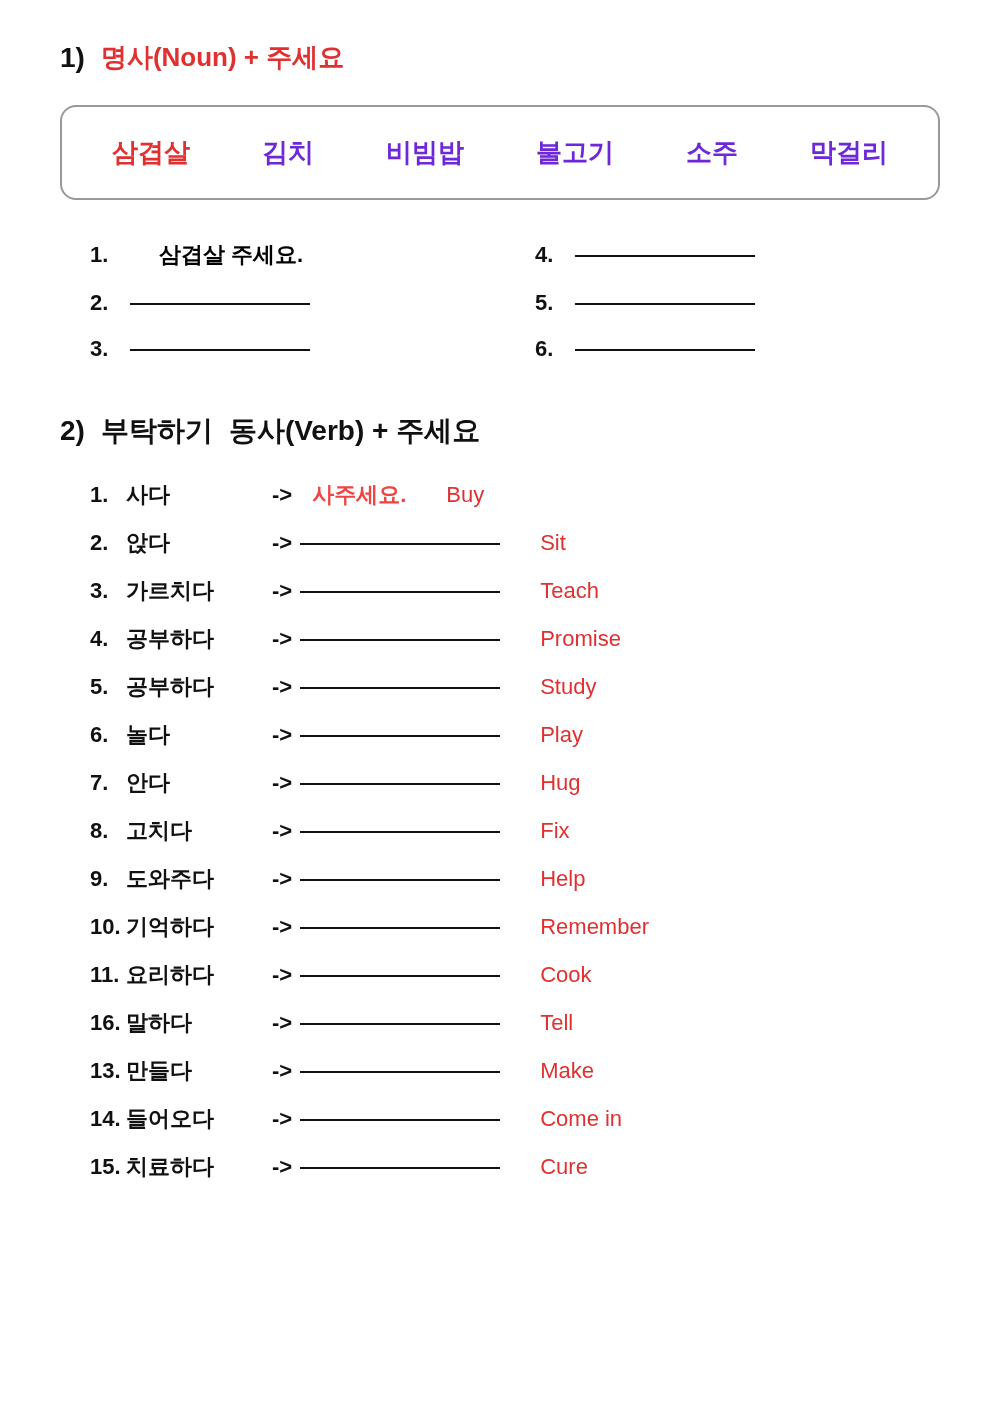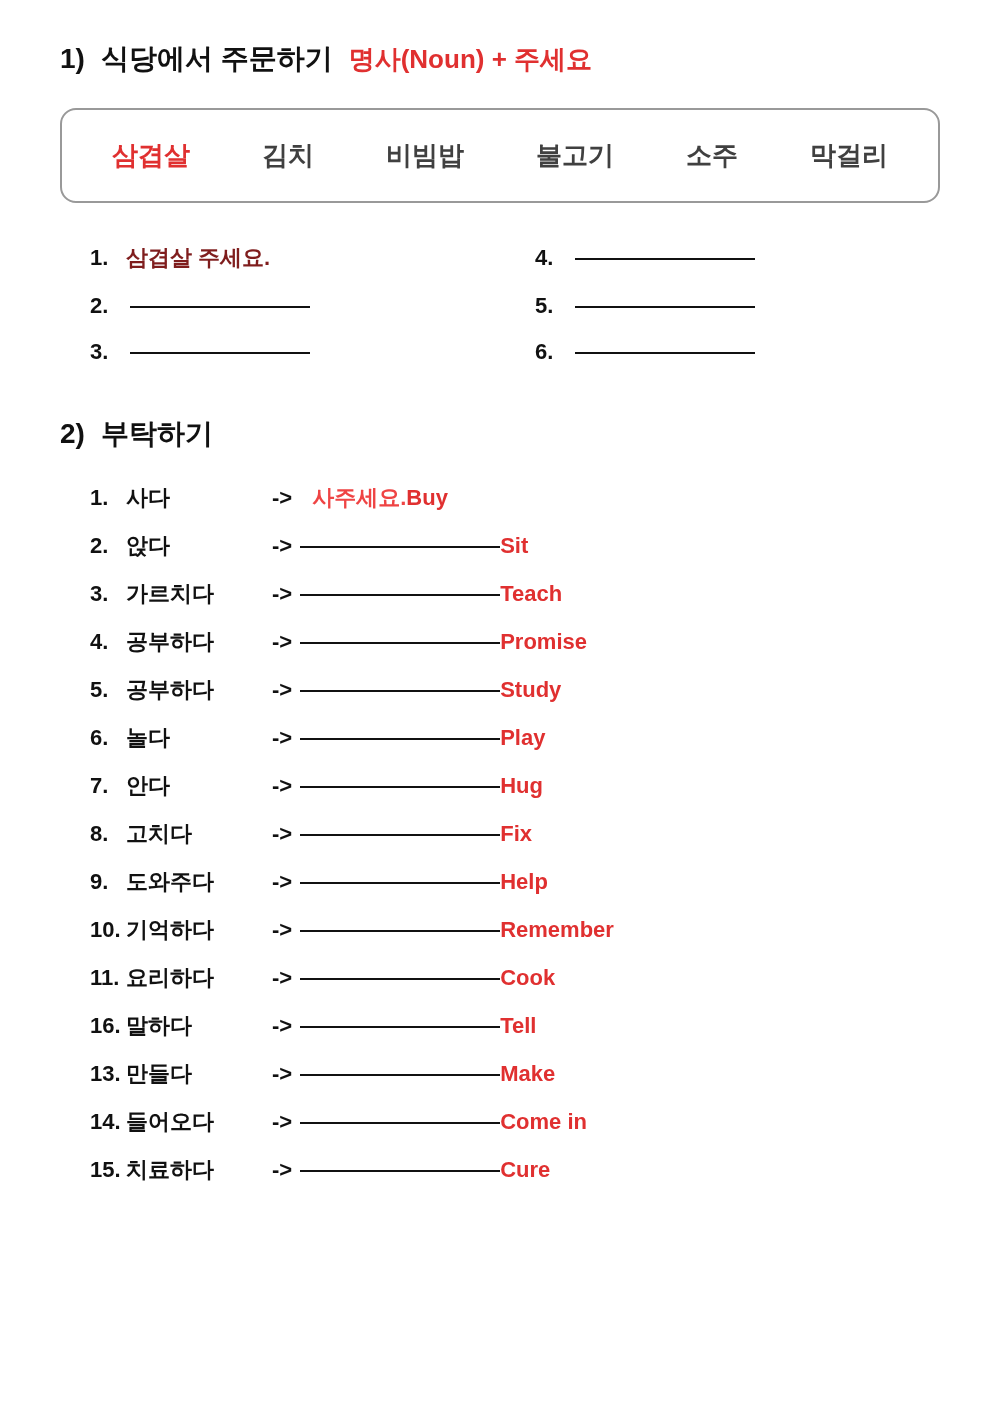--- a/index.html
+++ b/index.html
@@ -39,21 +39,21 @@
       margin-bottom: 40px;
       display: flex;
       justify-content: center;
       align-items: center;
       gap: 72px;
     }
 
     .vocab-item {
       font-size: 26px;
       font-weight: 800;
-      color: #404040;
+      color: #6d28d9;
     }
 
     .vocab-item.highlight {
       color: #e03030;
     }
 
     .exercises-grid {
       display: grid;
       grid-template-columns: 1fr 1fr;
       gap: 20px 40px;
@@ -72,21 +72,22 @@
     .exercise-item .item-number {
       font-weight: 900;
       min-width: 28px;
     }
 
     .exercise-item .item-text {
       color: #111;
     }
 
     .exercise-item .item-text.red {
-      color: #7f1d1d;
+      color: #000000;
+      margin-left: 33px;
     }
 
     .underline-blank {
       display: inline-block;
       width: 180px;
       border-bottom: 2.5px solid #111;
       height: 4px;
       vertical-align: bottom;
       margin-left: 4px;
     }
@@ -130,31 +131,31 @@
       display: inline-block;
       width: 200px;
       border-bottom: 2.5px solid #111;
       height: 4px;
       vertical-align: bottom;
       margin-left: 2px;
     }
 
     .verb-item .english {
       color: #e03030;
-      font-weight: 700;
+      font-weight: 400;
+      margin-left: 40px;
       min-width: 120px;
     }
   </style>
 </head>
 <body>
 
 <div>
   <div class="section-title">
     <span>1)</span>
-    <span>식당에서 주문하기</span>
     <span class="red-label">
       <span>명사(Noun) + 주세요</span>
     </span>
   </div>
 
   <div class="vocab-box">
 
   <span class="vocab-item highlight">삼겹살</span>
       <span class="vocab-item">김치</span>
       <span class="vocab-item">비빔밥</span>
@@ -189,20 +190,23 @@
         <span class="item-number">6.</span>
         <span class="underline-blank"></span>
       </div>
     </div>
 </div>
 
 <div style="margin-top: 10px;">
   <div class="section2-title">
     <span>2)</span>
     <span>부탁하기</span>
+    <span class="red-label">
+      <span>동사(Verb) + 주세요</span>
+    </span>
   </div>
 
   <div class="verb-exercises">
 
   <div class="verb-item">
         <span class="num">1.</span>
         <span class="korean">사다</span>
         <span class="arrow"> -&gt;</span>
         <span style="color: #ef4444; font-weight: 900; margin-left: 14px;">사주세요.</span>
         <span class="english">Buy</span>

